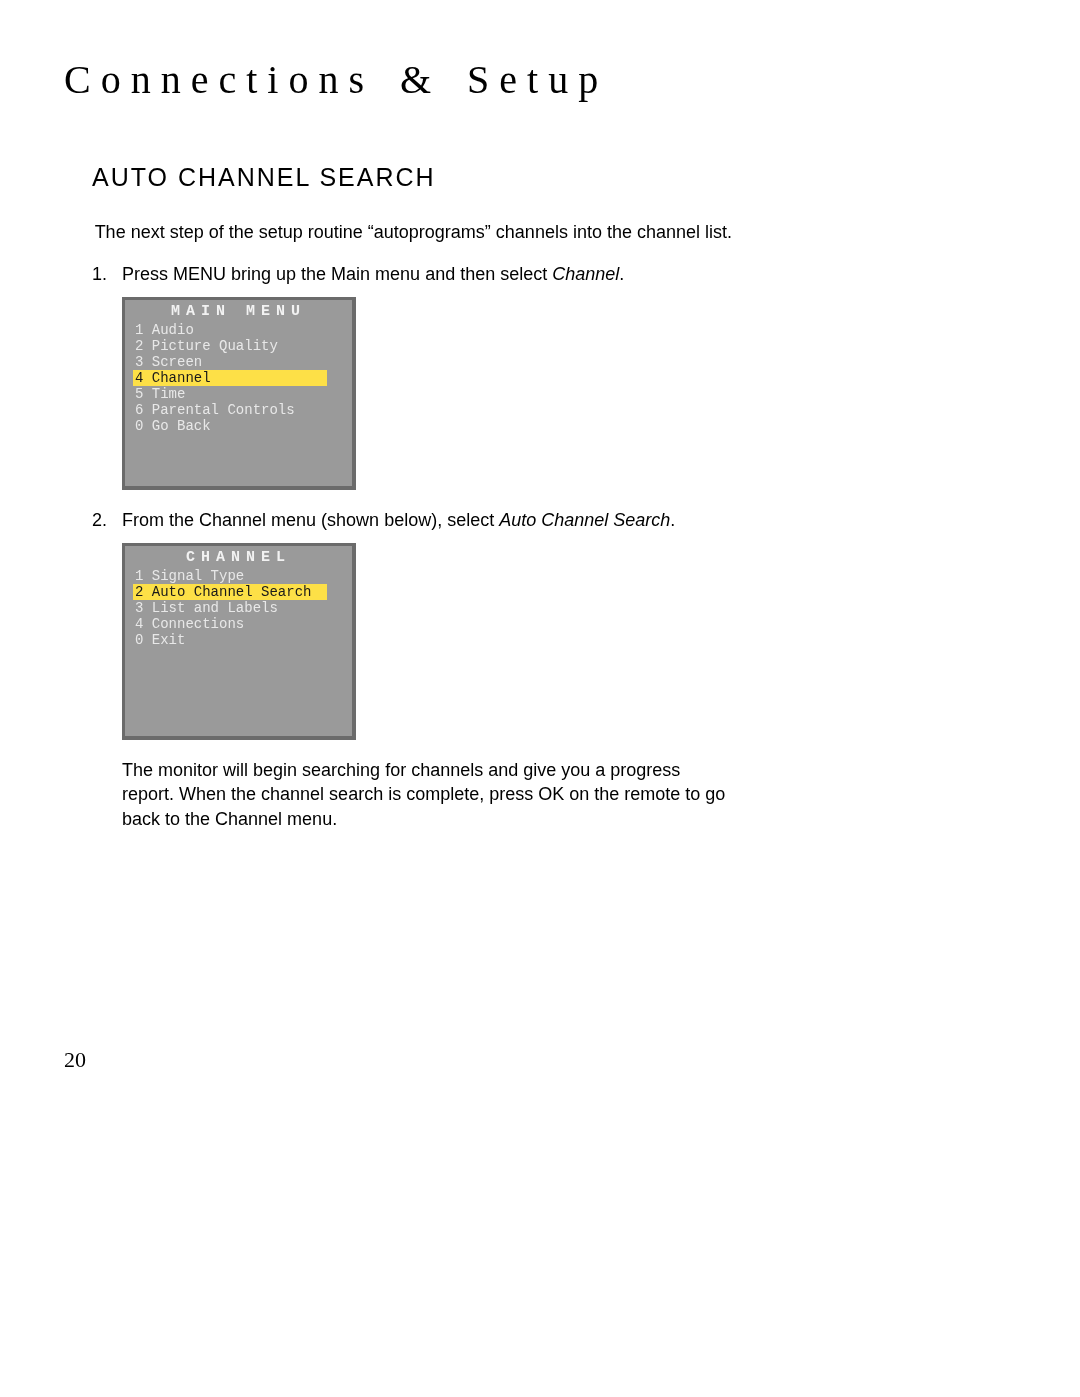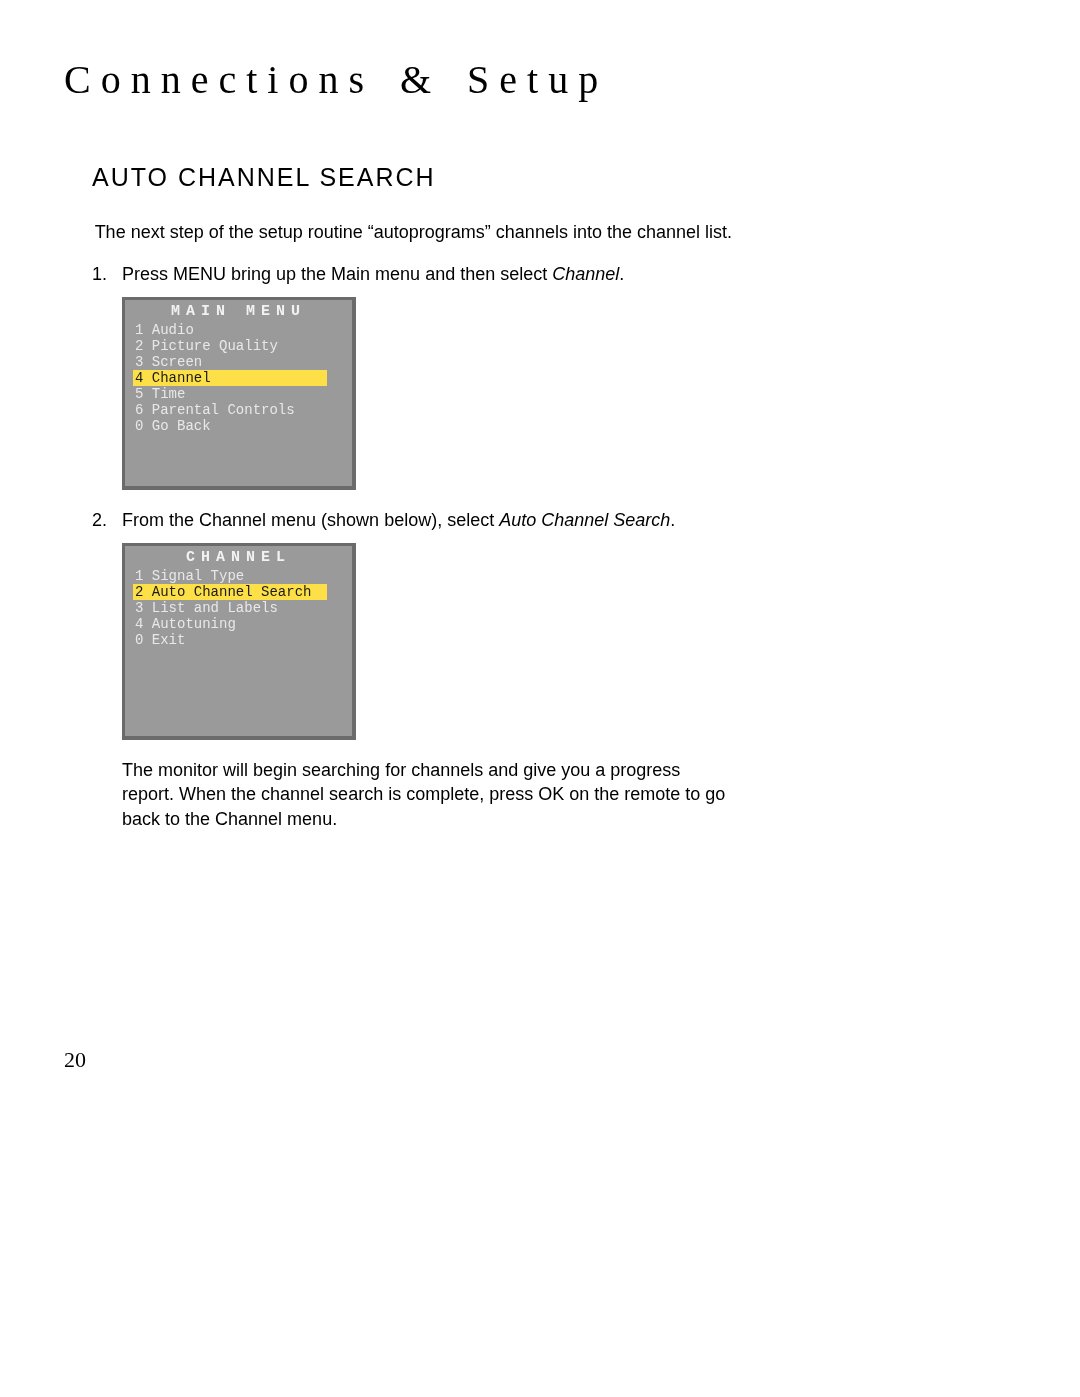--- a/index.html
+++ b/index.html
@@ -149,21 +149,21 @@
       </div>
     </div>
 
     <div class="osd">
       <div class="osd-frame">
         <div class="osd-title">CHANNEL</div>
         <div class="osd-body">
           <div class="osd-row"><span>1</span> <span>Signal Type</span></div>
           <div class="osd-row selected"><span>2</span> <span>Auto Channel Search</span></div>
           <div class="osd-row"><span>3</span> <span>List and Labels</span></div>
-          <div class="osd-row"><span>4</span> <span>Autotuning</span></div>
+          <div class="osd-row"><span>4</span> <span>Connections</span></div>
           <div class="osd-row"><span>0</span> <span>Exit</span></div>
           <div class="osd-pad-lg"></div>
         </div>
       </div>
     </div>
 
     <div class="ol-item">
       <div class="ol-num"></div>
       <div class="ol-body">The monitor will begin searching for channels and give you a progress report. When the channel search is complete, press OK on the remote to go back to the Channel menu.</div>
     </div>

